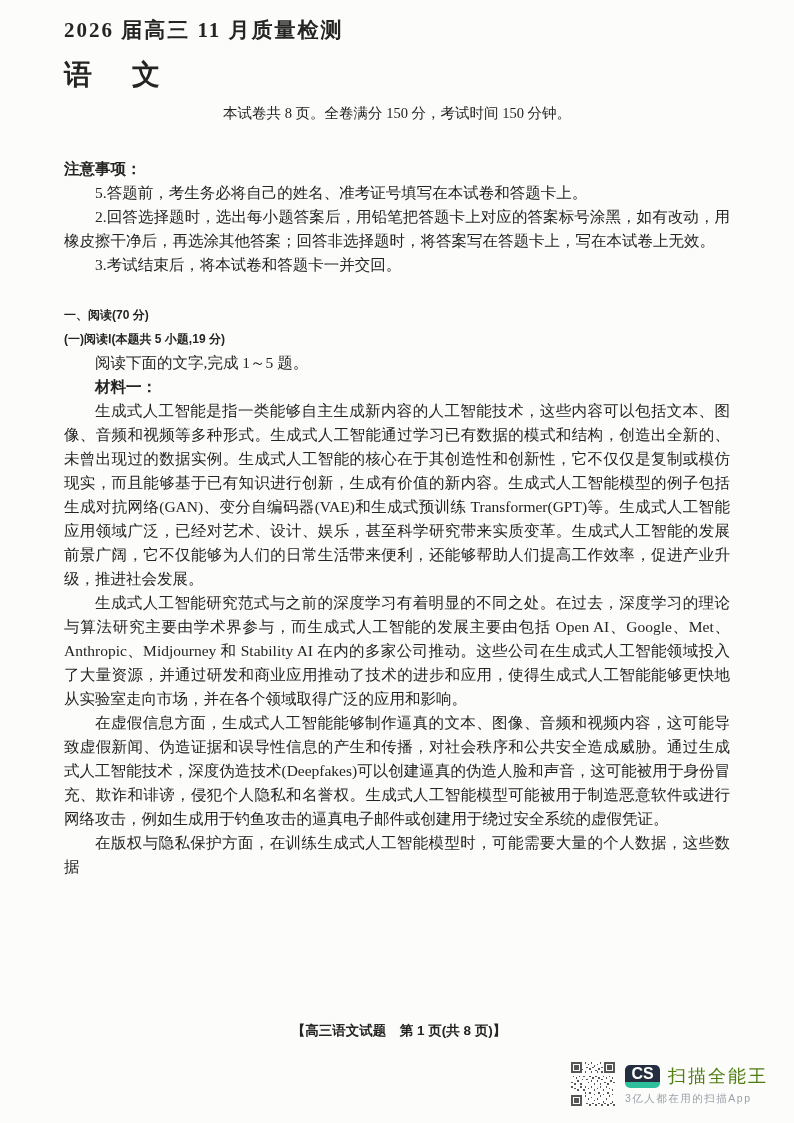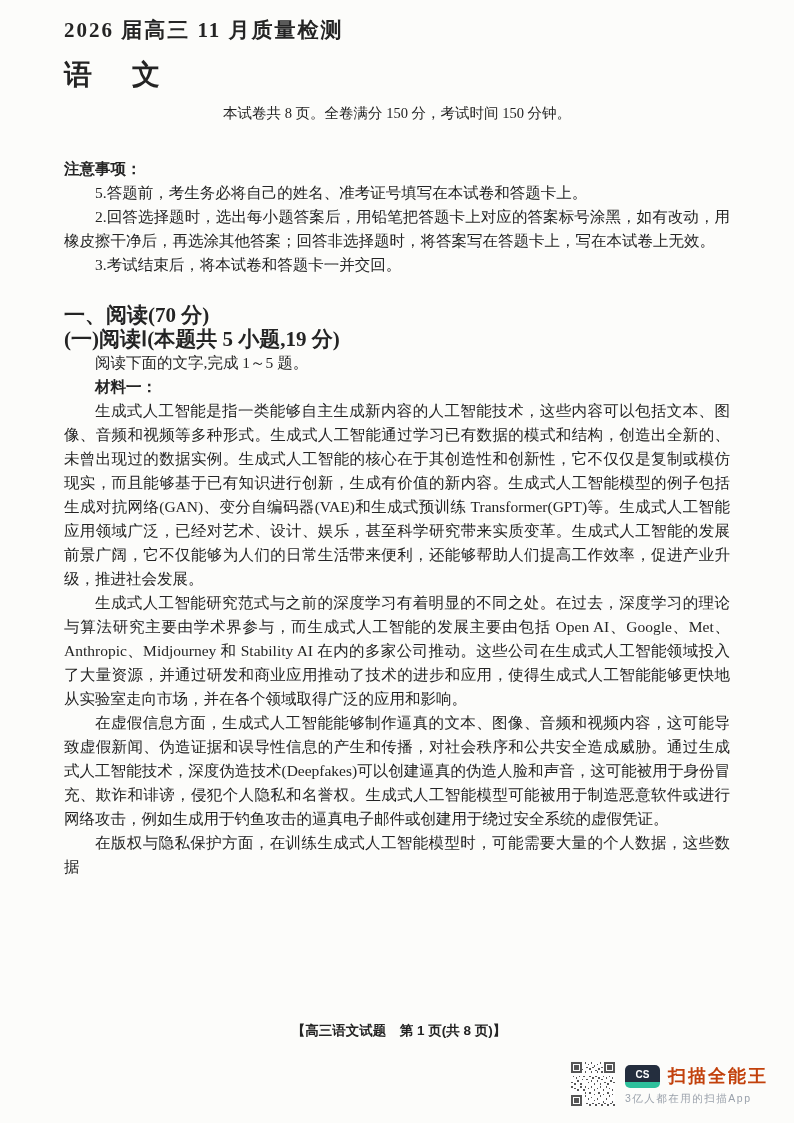--- a/index.html
+++ b/index.html
@@ -50,24 +50,24 @@
     font-family: "Liberation Sans", sans-serif;
   }
   .note, .body-para, .instruction, .material-label {
     font-size: 15.5px;
     line-height: 24px;
     text-indent: 2em;
     text-align: justify;
   }
   .reading { margin-top: 26px; }
   .section-heading, .subsection-heading {
-    font-size: 21px;
+    font-size: 12px;
     font-weight: bold;
     line-height: 24px;
-    font-family: Liberation Serif, serif;
+    font-family: Liberation Sans, sans-serif;
   }
   .material-label { font-weight: bold; }
   .footer {
     position: absolute;
     left: 4px; right: 0;
     top: 1022px;
     text-align: center;
     font-size: 13.5px;
     font-weight: bold;
     font-family: "Liberation Sans", sans-serif;
@@ -83,31 +83,31 @@
   .qr { width: 44px; height: 44px; opacity: 0.85; }
   .wm-right { display: flex; flex-direction: column; gap: 4px; padding-top: 2px; }
   .wm-row { display: flex; align-items: center; gap: 8px; }
   .cs-logo {
     width: 35px; height: 23px;
     border-radius: 5px;
     background: linear-gradient(180deg, #242e3e 0%, #242e3e 76%, #2ec09c 76%, #2ec09c 100%);
     color: #ffffff;
     font-family: "Liberation Sans", sans-serif;
     font-weight: bold;
-    font-size: 10px;
+    font-size: 16px;
     display: flex;
     align-items: center;
     justify-content: center;
     padding-bottom: 4px;
   }
   .wm-name {
     font-family: "Liberation Sans", sans-serif;
     font-size: 18px;
-    font-weight: bold;
-    color: #c2410c;
+    font-weight: normal;
+    color: #4d7c0f;
     letter-spacing: 2px;
   }
   .wm-tagline {
     font-family: "Liberation Sans", sans-serif;
     font-size: 10.5px;
     color: #9aa1ab;
     letter-spacing: 1.5px;
   }
 </style>
 </head>

